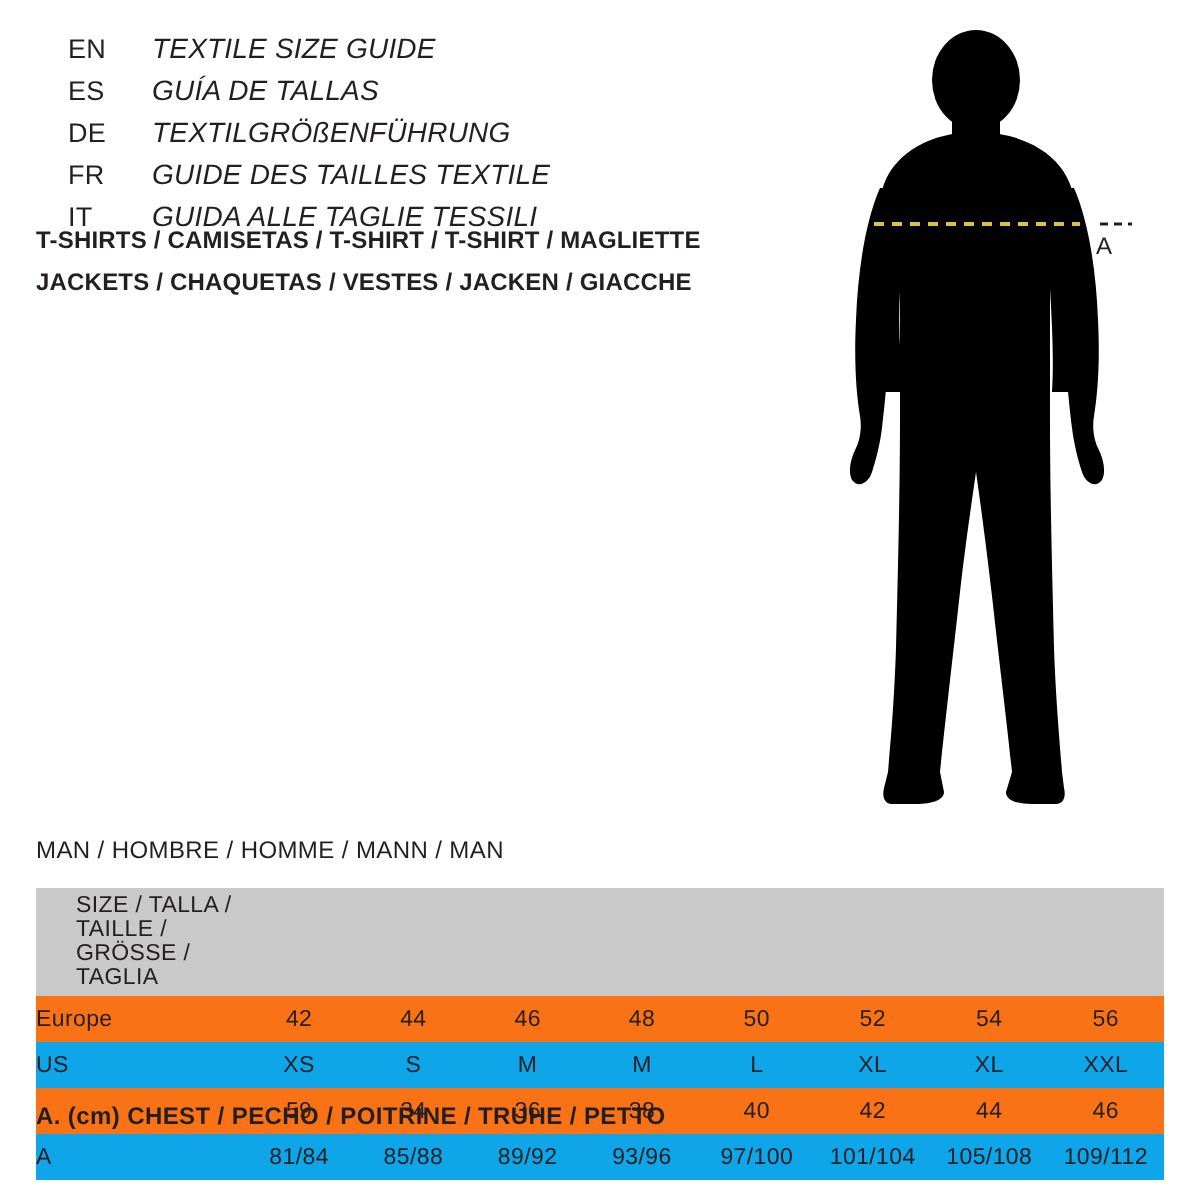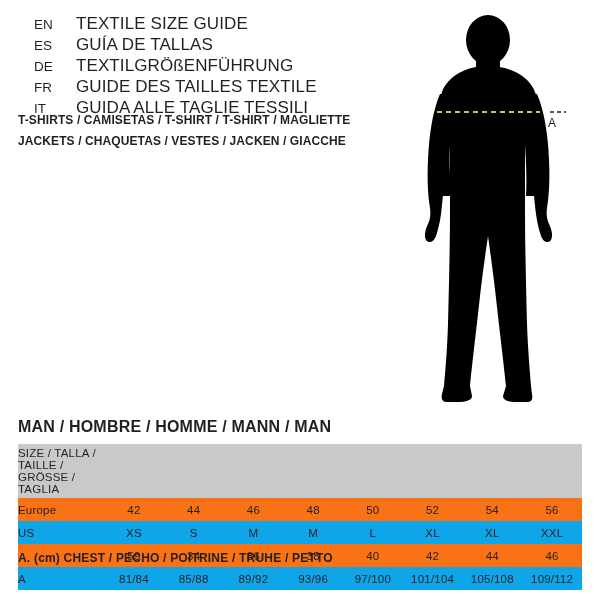--- a/index.html
+++ b/index.html
@@ -36,21 +36,22 @@
     font-size: 13.5px;
     letter-spacing: 0.1px;
   }
   .lang-code {
     width: 42px;
     flex: 0 0 42px;
     font-size: 13.5px;
   }
   .lang-text {
     flex: 1 1 auto;
-    font-size: 17px;
+    font-size: 14px;
+    font-style: italic;
   }
 
   
   .cat-block {
     position: absolute;
     left: 18px;
     top: 110px;
     width: 400px;
   }
   .cat-line {
@@ -77,22 +78,22 @@
     top: 102px;
     font-size: 12px;
     letter-spacing: 0.5px;
   }
 
   
   .man-title {
     position: absolute;
     left: 18px;
     top: 418px;
-    font-size: 16px;
-    font-weight: bold;
+    font-size: 12px;
+    font-weight: normal;
     letter-spacing: 0.2px;
   }
   table.sizes {
     position: absolute;
     left: 18px;
     top: 444px;
     width: 564px;
     border-collapse: collapse;
     font-size: 11.5px;
   }
@@ -110,21 +111,21 @@
     background: #0ea5e9;
   }
   .row-eu td, .row-num td {
     background: #f97316;
   }
   td.c0 { width: 86px; padding-left: 2px; }
   td.c1, td.c2, td.c3, td.c4, td.c5, td.c6, td.c7, td.c8 {
     width: 59.7px;
     text-align: center;
   }
-  .row-head td.c0 { padding-left: 0; }
+  .row-head td.c0 { padding-left: 20px; }
   .footnote {
     position: absolute;
     left: 18px;
     top: 551px;
     font-size: 12px;
     font-weight: bold;
     letter-spacing: 0.2px;
   }
 </style>
 </head>

